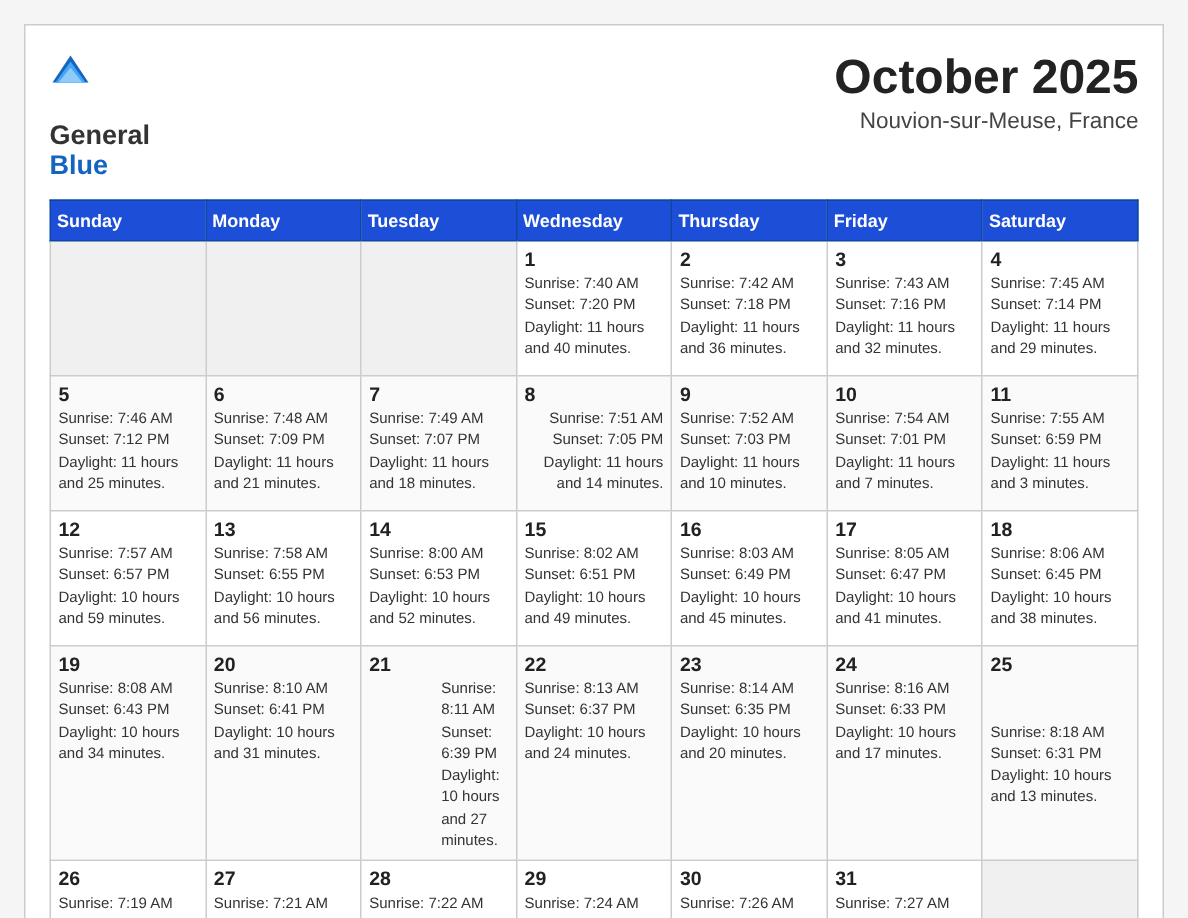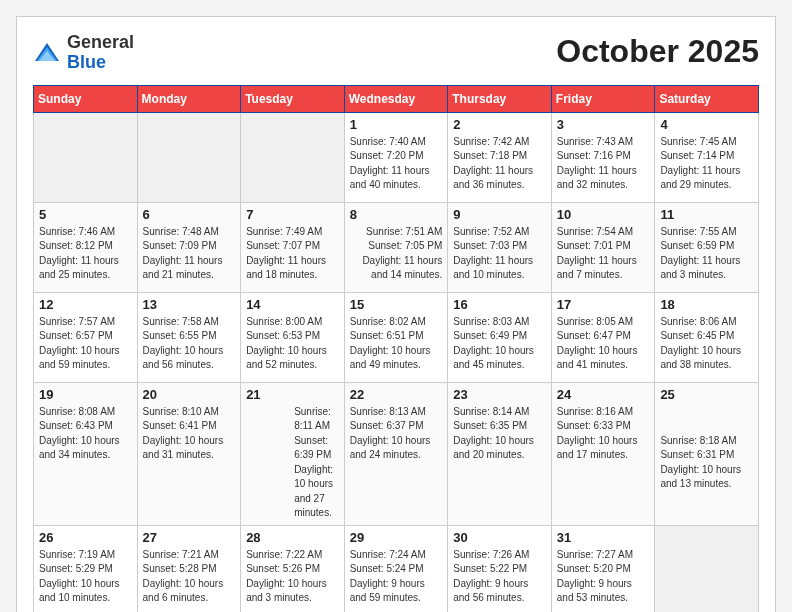--- a/index.html
+++ b/index.html
@@ -16,22 +16,22 @@
       padding: 16px;
     }
     .header {
       display: flex;
       justify-content: space-between;
       align-items: flex-start;
       margin-bottom: 12px;
     }
     .logo {
       display: flex;
-      align-items: center;
-      gap: 6px;
+      gap: 20px;
+      flex-direction: column;
     }
     .logo-text {
       font-size: 18px;
       font-weight: bold;
       line-height: 1.1;
     }
     .logo-general { color: #333; }
     .logo-blue { color: #1565c0; }
     .logo-icon {
       width: 28px;
@@ -49,21 +49,21 @@
       font-size: 15px;
       color: #444;
       margin-top: 2px;
     }
     table {
       width: 100%;
       border-collapse: collapse;
       font-size: 11px;
     }
     thead tr th {
-      background: #ef4444;
+      background: #1d4ed8;
       color: #fff;
       padding: 6px 4px;
       font-size: 12px;
       font-weight: bold;
       text-align: left;
       border: 1px solid #0d47a1;
     }
     tbody tr td {
       border: 1px solid #ccc;
       vertical-align: top;
@@ -107,20 +107,21 @@
         <polygon points="14,8 24,22 4,22" fill="#42a5f5"></polygon>
         <polygon points="14,12 22,22 6,22" fill="#90caf9"></polygon>
       </svg>
       <div class="logo-text">
         <span class="logo-general">General</span><br>
         <span class="logo-blue">Blue</span>
       </div>
     </div>
     <div class="title-block">
       <div class="month-title">October 2025</div>
+      <div class="location">Nouvion-sur-Meuse, France</div>
     </div>
   </div>
 
   <table>
     <thead>
       <tr>
       <th>Sunday</th>
           <th>Monday</th>
           <th>Tuesday</th>
           <th>Wednesday</th>
@@ -160,21 +161,21 @@
             <div class="day-info" style="white-space: pre-line;">Sunrise: 7:45 AM
 Sunset: 7:14 PM
 Daylight: 11 hours
 and 29 minutes.</div>
           </td>
         </tr>
         <tr>
           <td>
             <div class="day-num">5</div>
             <div class="day-info" style="white-space: pre-line;">Sunrise: 7:46 AM
-Sunset: 8:12 PM
+Sunset: 7:12 PM
 Daylight: 11 hours
 and 25 minutes.</div>
           </td>
           <td>
             <div class="day-num">6</div>
             <div class="day-info" style="white-space: pre-line;">Sunrise: 7:48 AM
 Sunset: 7:09 PM
 Daylight: 11 hours
 and 21 minutes.</div>
           </td>

